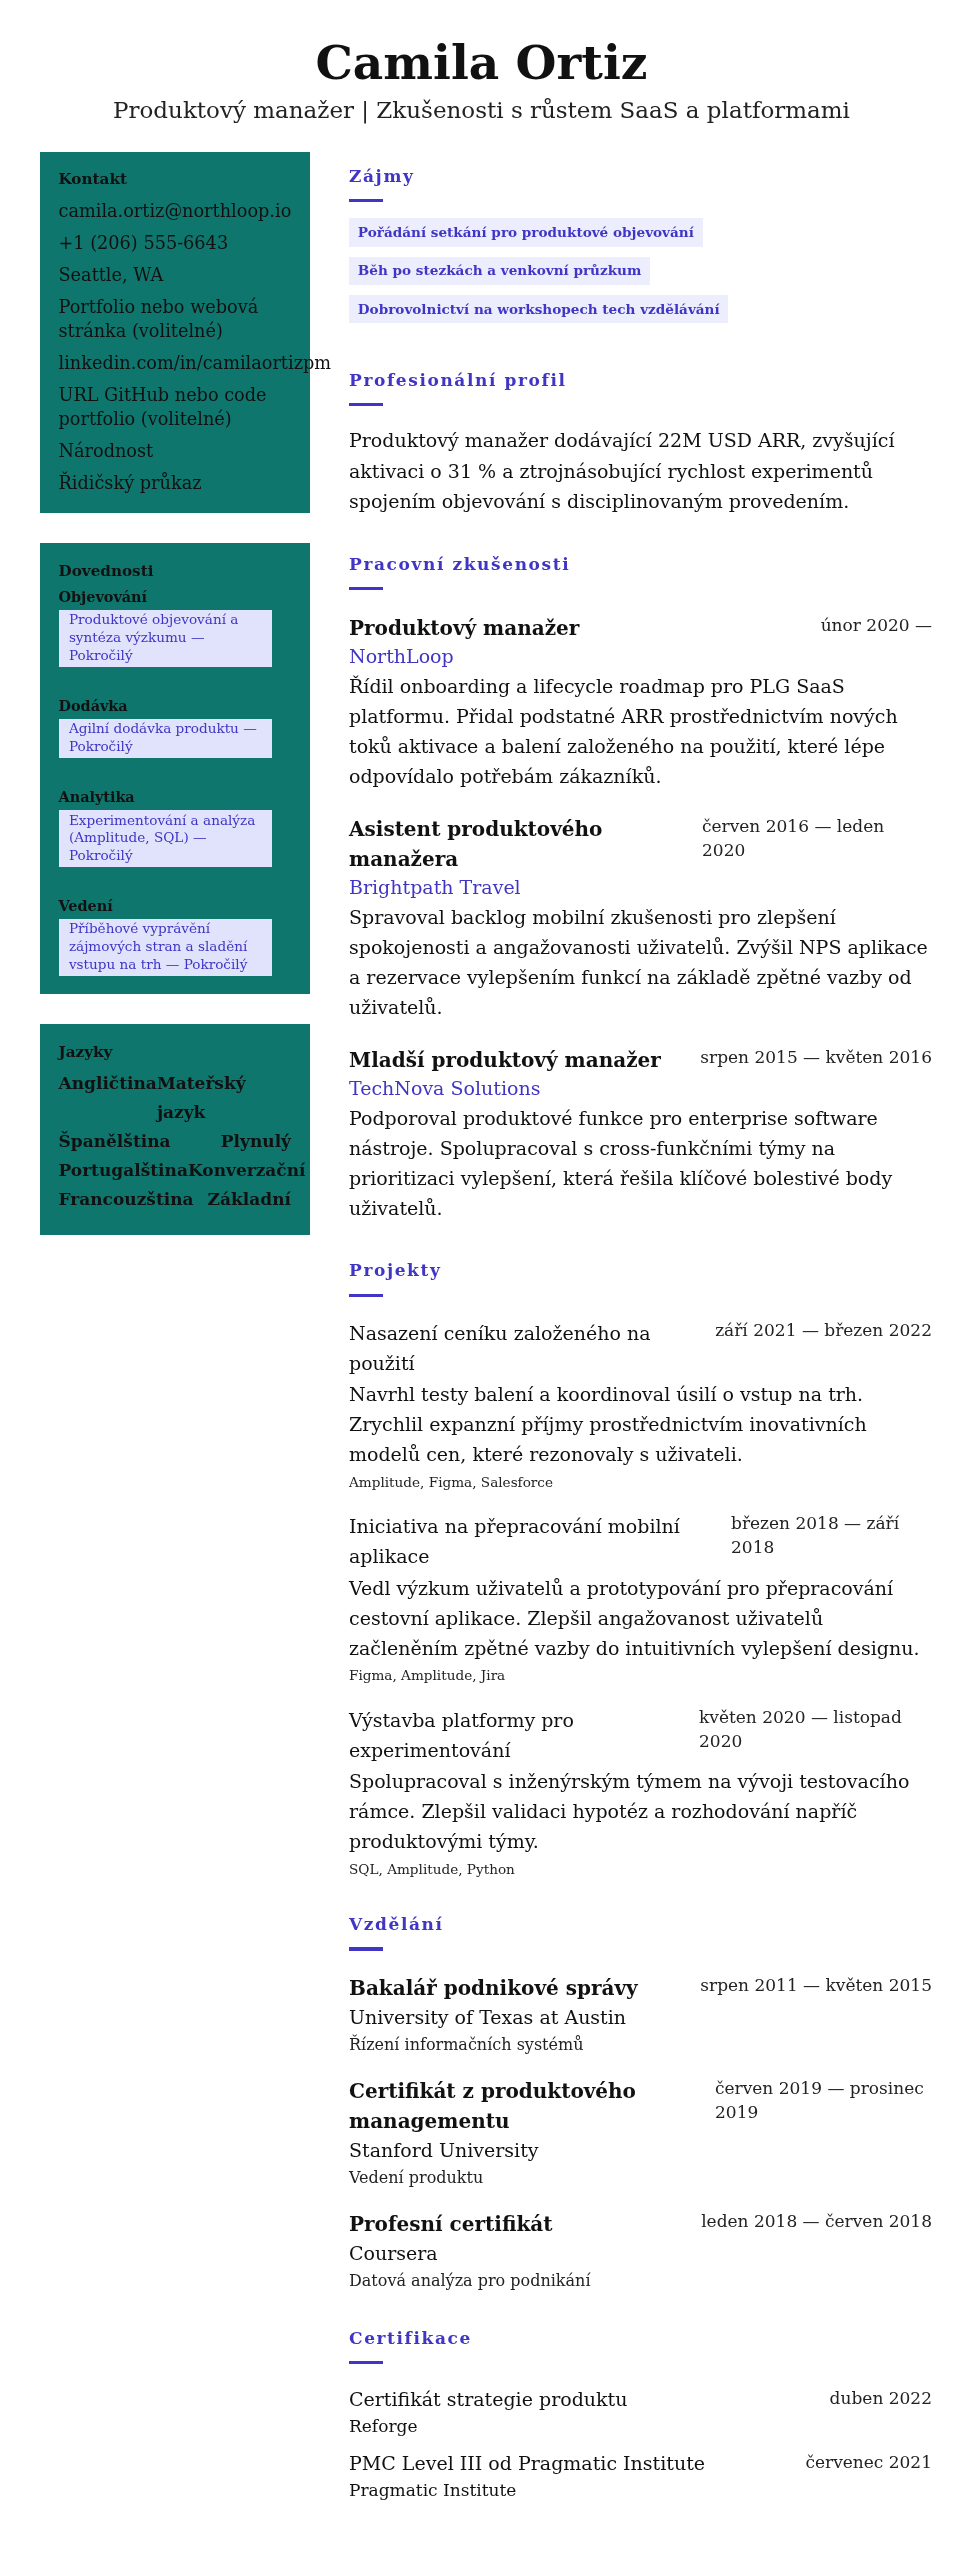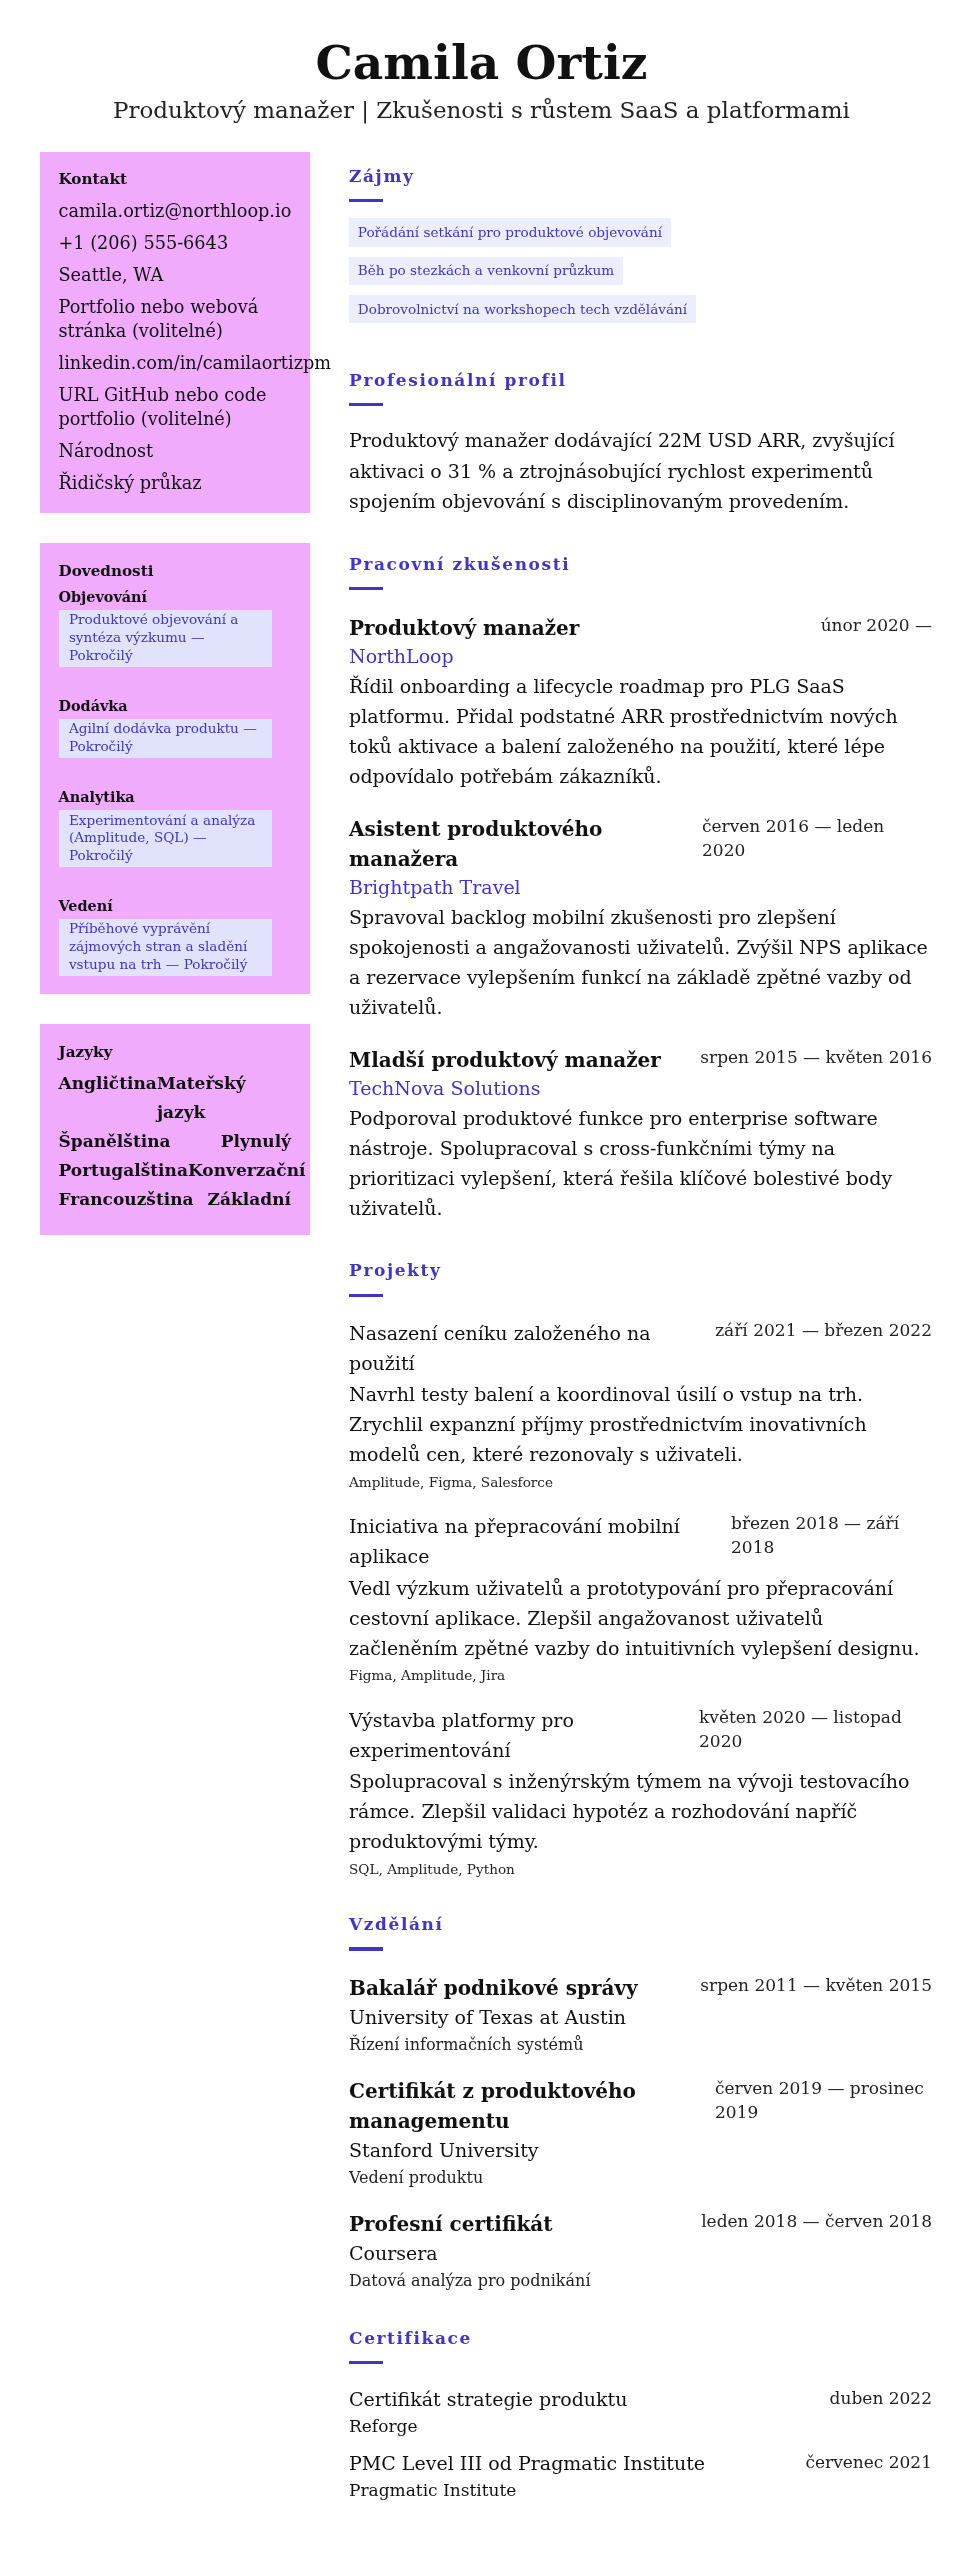--- a/index.html
+++ b/index.html
@@ -11,36 +11,36 @@
     color: #111111;
   }
   .header { text-align: center; padding-top: 35px; height: 152px; }
   .name { font-size: 47px; font-weight: bold; line-height: 56px; color: #111; }
   .tagline { font-size: 23px; line-height: 32px; margin-top: 3.2px; color: #222; }
 
   .layout { display: flex; padding: 0 32px 0 40px; }
   .sidebar { width: 270px; flex: none; }
   .main { margin-left: 39px; width: 583px; flex: none; margin-top: 12px; }
 
-  .card { background: #f0abfc; padding: 17.7px 19px 21px 18.5px; margin-bottom: 30.5px; }
+  .card { background: #0f766e; padding: 17.7px 19px 21px 18.5px; margin-bottom: 30.5px; }
   .card-title { font-size: 15.2px; font-weight: bold; margin-bottom: 11.2px; color: #111; }
   .contact-item { font-size: 17.7px; line-height: 24px; margin-bottom: 8px; color: #111; }
 
   .skill-group { margin-bottom: 30px; }
   .skill-group-title { font-size: 14.4px; font-weight: bold; margin-bottom: 4.8px; }
   .skill-tag { background: #e0e3fb; color: #4035c4; font-size: 13.6px; line-height: 17.7px; padding: 1.6px 10.4px 2.4px 10.4px; margin-right: 19px; }
 
   .lang-row { display: flex; justify-content: space-between; font-size: 17px; line-height: 29px; font-weight: bold; }
 
   .section { margin-bottom: 39px; }
   .section-title { font-size: 17px; font-weight: bold; color: #4035c4; letter-spacing: 1.6px; line-height: 24px; }
   .section-rule { width: 34px; height: 3.2px; background: #4035c4; margin-top: 11.2px; margin-bottom: 16px; }
 
   .interest-tag { display: inline-block; background: #eceefd; color: #4035c4; font-size: 13.6px; line-height: 19px; padding: 4.8px 8.8px; margin-bottom: 9.6px; }
-  .interests { display: flex; flex-direction: column; align-items: flex-start; }
+  .interests { display: flex; flex-direction: column; align-items: flex-start; font-weight: bold; }
 
   .profile-text { font-size: 19px; line-height: 30.5px; color: #111; }
 
   .entry { margin-bottom: 22.5px; }
   .entry-head { display: flex; justify-content: space-between; align-items: flex-start; }
   .entry-title { font-size: 20px; font-weight: bold; line-height: 30px; max-width: 353px; }
   .entry-date { font-size: 17px; line-height: 24px; color: #222; text-align: left; max-width: 233px; }
   .entry-company { font-size: 19px; line-height: 27px; color: #4035c4; }
   .entry-desc { font-size: 19px; line-height: 30px; color: #111; margin-top: 1.6px; }
 

